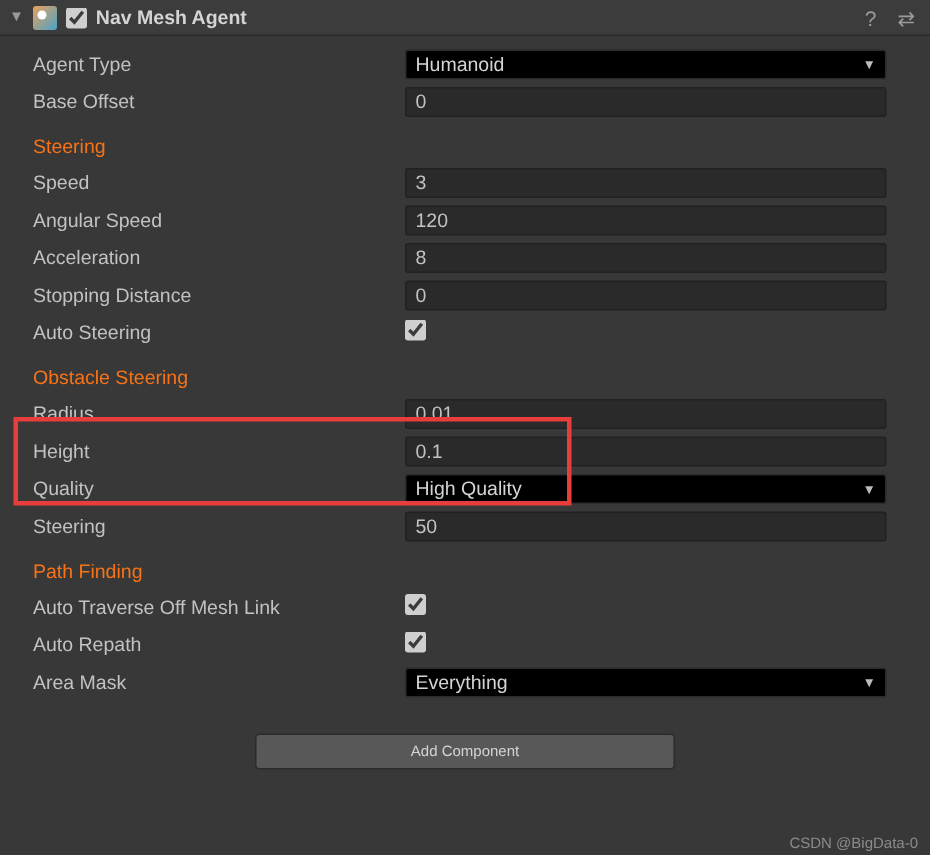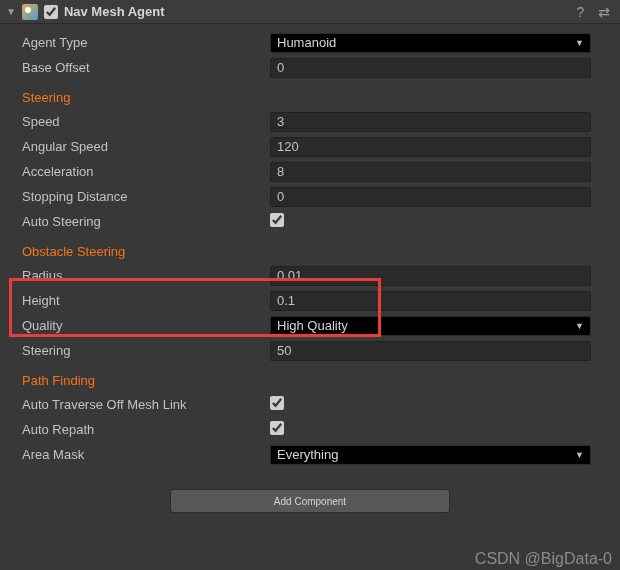--- a/index.html
+++ b/index.html
@@ -89,21 +89,21 @@
     border:1px solid #2b2b2b;
     color:#d4d4d4;
     border-radius:3px;
     font-size:10px;
     cursor:pointer;
   }
   .watermark {
     position:absolute;
     right: 8px; bottom: 2px;
     color:#8b8b8b;
-    font-size:16px;
+    font-size:10px;
     margin-top:40px;
   }
 </style>
 </head>
 <body>
 
 <div class="comp-header">
   <span class="foldout">▼</span>
   <span class="icon"></span>
   <input type="checkbox" class="chk" checked="" style="">

